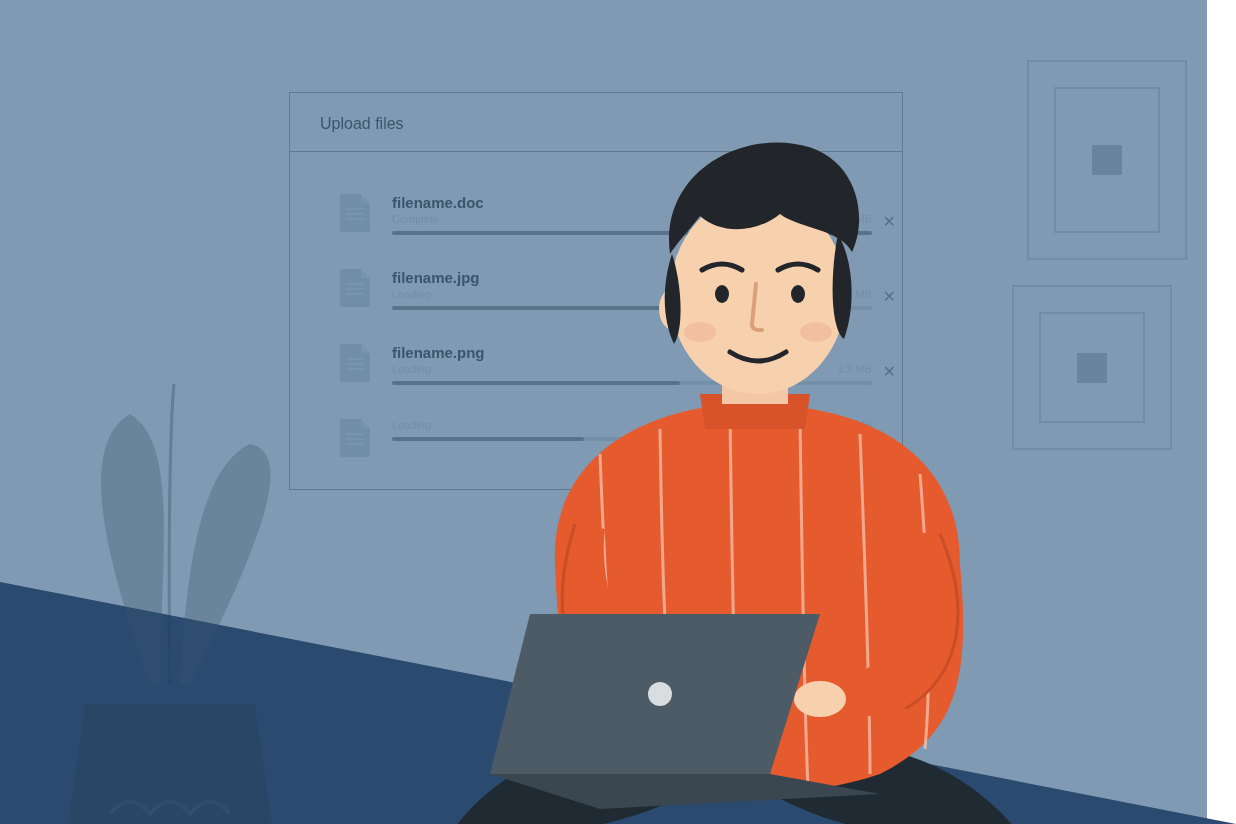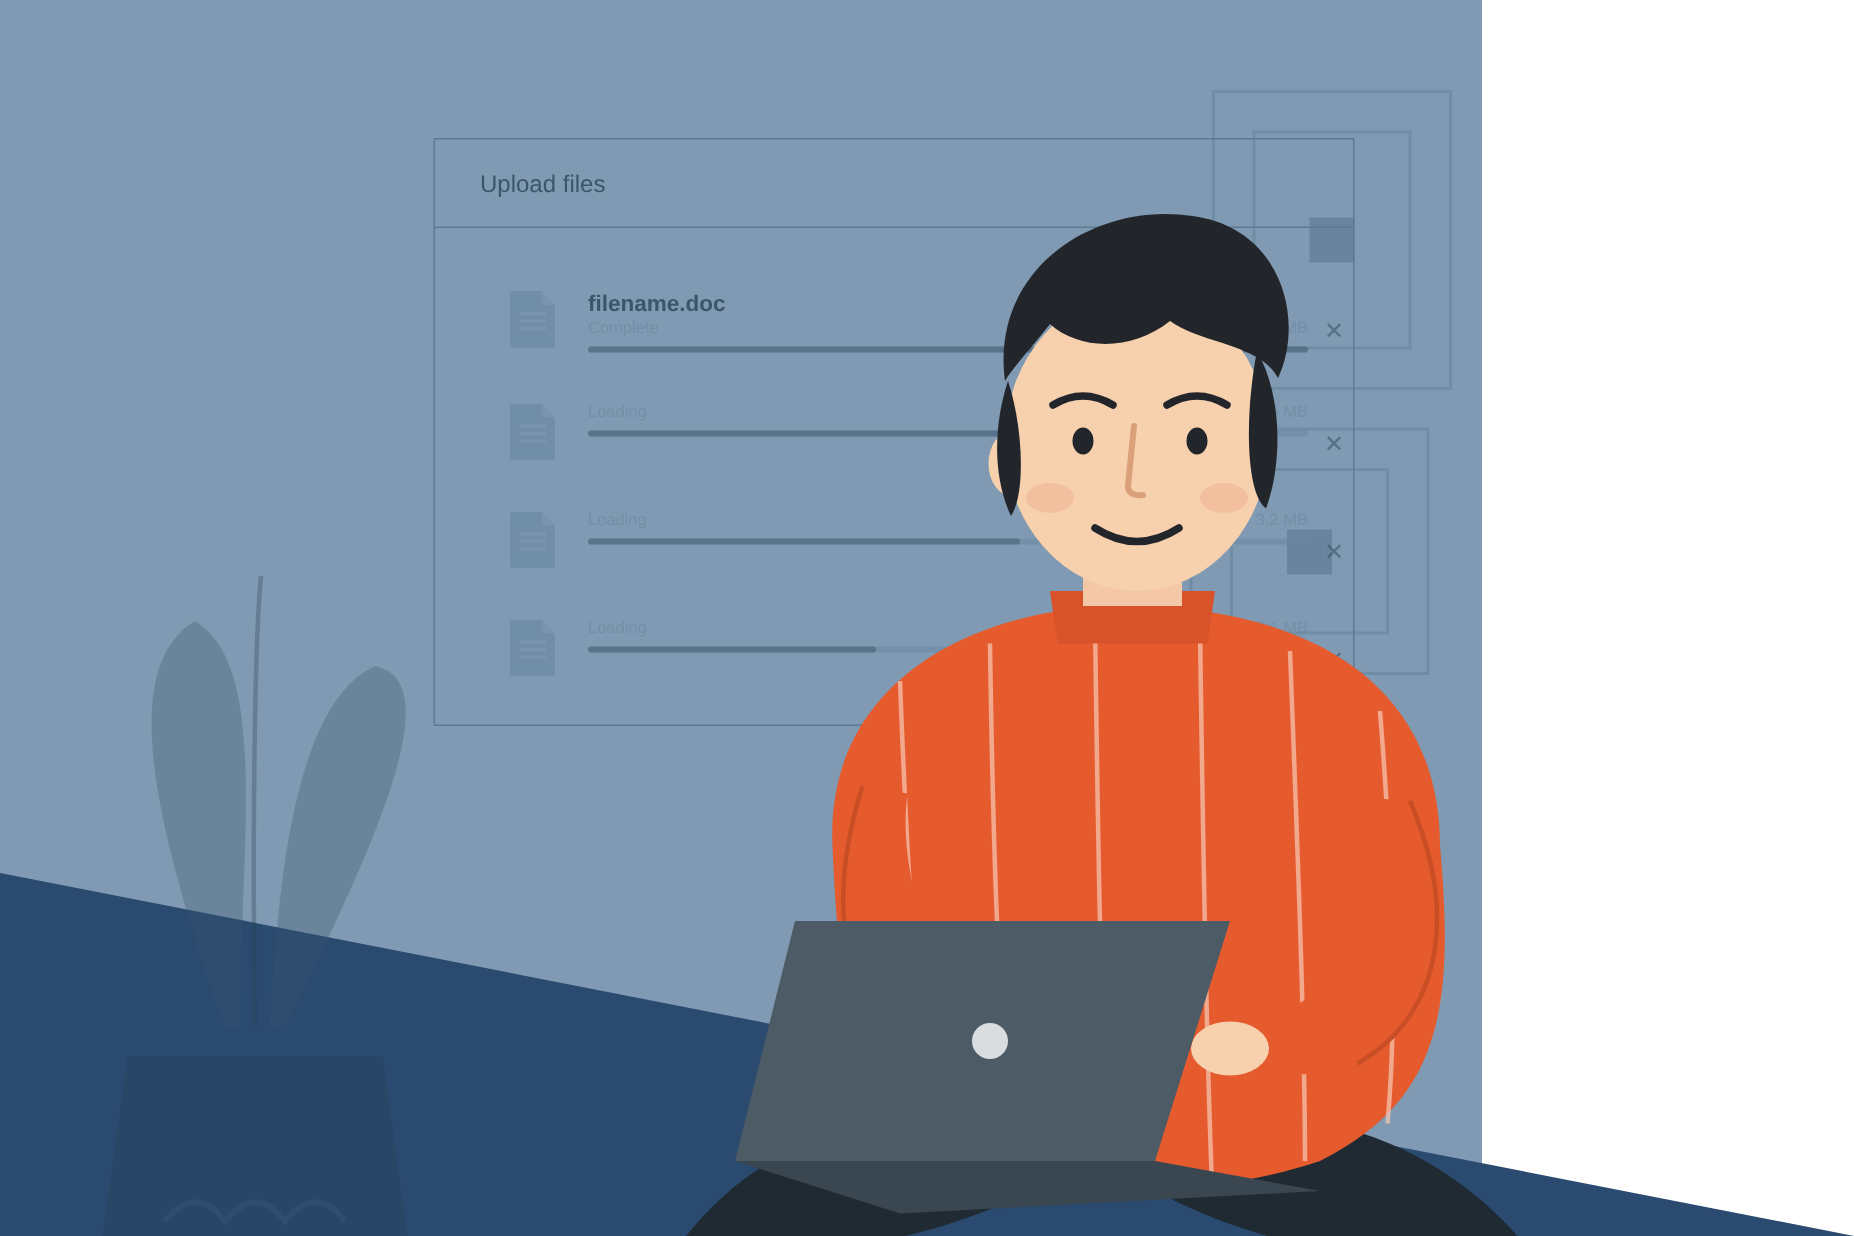--- a/index.html
+++ b/index.html
@@ -4,21 +4,21 @@
 <style>
   * { box-sizing: border-box; margin: 0; padding: 0; }
   body {
     width: 1236px;
     height: 824px;
     overflow: hidden;
     position: relative;
     font-family: -apple-system, BlinkMacSystemFont, "Segoe UI", Arial, sans-serif;
   }
   .scene {
-    width: 988px;
+    width: 1207px;
     height: 824px;
     position: relative;
     background: #7f9ab2;
   }
   
   .wedge {
     position: absolute;
     left: 0; bottom: 0;
     width: 1236px; height: 824px;
     background: #2a4a6f;
@@ -195,34 +195,36 @@
           <div class="progress-track">
             <div class="progress-fill" style="width:100%"></div>
           </div>
         </div>
         <div class="close-x">✕</div>
       </div>
 
       <div class="file-row">
         <div class="file-icon"></div>
         <div class="file-body">
+          <div class="file-name">filename.jpg</div>
           <div class="file-meta">
             <span>Loading</span>
             <span>2.5 MB</span>
           </div>
           <div class="progress-track">
             <div class="progress-fill" style="width:60%"></div>
           </div>
         </div>
         <div class="close-x">✕</div>
       </div>
 
       <div class="file-row">
         <div class="file-icon"></div>
         <div class="file-body">
+          <div class="file-name">filename.png</div>
           <div class="file-meta">
             <span>Loading</span>
             <span>3.2 MB</span>
           </div>
           <div class="progress-track">
             <div class="progress-fill" style="width:60%"></div>
           </div>
         </div>
         <div class="close-x">✕</div>
       </div>

